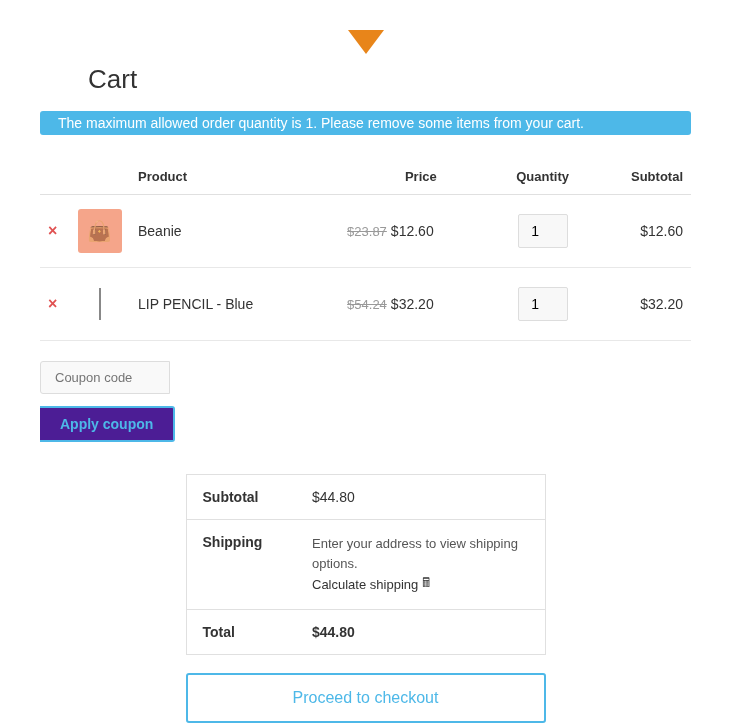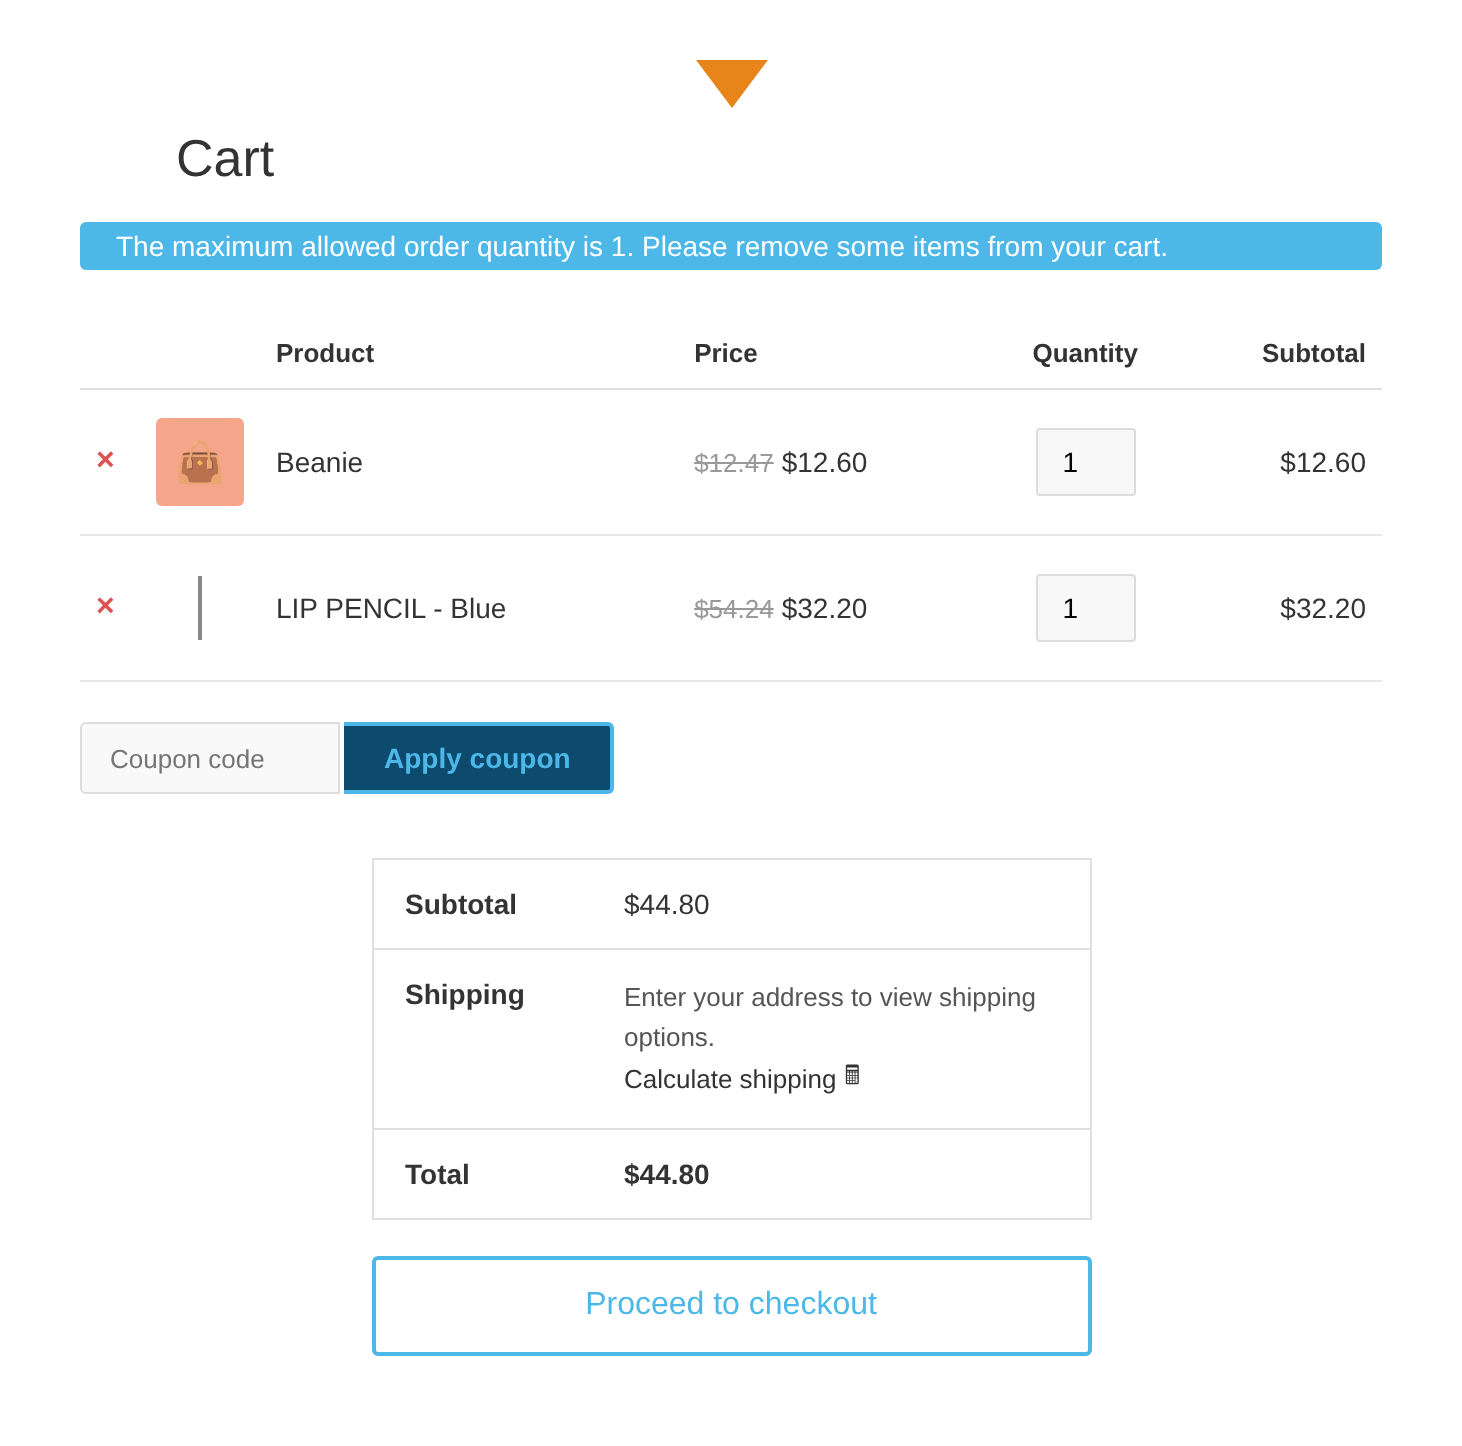--- a/index.html
+++ b/index.html
@@ -44,21 +44,21 @@
       margin-bottom: 20px;
     }
     .cart-table th {
       text-align: left;
       font-size: 13px;
       font-weight: 600;
       color: #333;
       padding: 10px 8px;
       border-bottom: 1px solid #e0e0e0;
     }
-    .cart-table th.col-price { text-align: left; }
+    .cart-table th.col-price { text-align: center; }
     .cart-table th.col-quantity { text-align: center; }
     .cart-table th.col-subtotal { text-align: right; }
     .cart-table td {
       padding: 14px 8px;
       border-bottom: 1px solid #e8e8e8;
       vertical-align: middle;
       font-size: 14px;
     }
     .col-remove { width: 30px; }
     .col-image { width: 60px; }
@@ -119,34 +119,35 @@
       border-radius: 2px;
     }
     .coupon-row {
       display: flex;
       align-items: center;
       justify-content: space-between;
       margin-bottom: 32px;
     }
     .coupon-left {
       display: flex;
-      gap: 2px;
+      gap: 12px;
+      flex-direction: column;
     }
     .coupon-input {
       border: 1px solid #ddd;
       padding: 8px 14px;
       font-size: 13px;
       color: #999;
       background: #f9f9f9;
       border-radius: 3px 0 0 3px;
       width: 130px;
     }
     .apply-coupon-btn {
       border: 2px solid #4db8e8;
-      background: #0c4a6e;
+      background: #4c1d95;
       color: #4db8e8;
       padding: 8px 20px;
       font-size: 14px;
       font-weight: 600;
       cursor: pointer;
       border-radius: 0 3px 3px 0;
       border-left: none;
     }
     .update-cart-btn {
       border: 1px solid #ccc;
@@ -247,21 +248,21 @@
   <tbody id="cart-tbody">
 
   <tr>
         <td class="col-remove"><button class="remove-btn">×</button></td>
         <td class="col-image">
           <div class="product-thumb">
             <span class="product-thumb-icon">👜</span>
           </div>
         </td>
         <td class="col-name">Beanie</td>
-        <td class="col-price"><span class="price-original">$12.47</span><span class="price-sale">$12.60</span></td>
+        <td class="col-price"><span class="price-original">$23.87</span><span class="price-sale">$12.60</span></td>
         <td class="col-quantity"><input type="number" class="qty-input" value="1" style=""></td>
         <td class="col-subtotal">$12.60</td>
       </tr>
       <tr>
         <td class="col-remove"><button class="remove-btn">×</button></td>
         <td class="col-image">
           <div class="product-thumb-line">
             <div class="vertical-line"></div>
           </div>
         </td>

